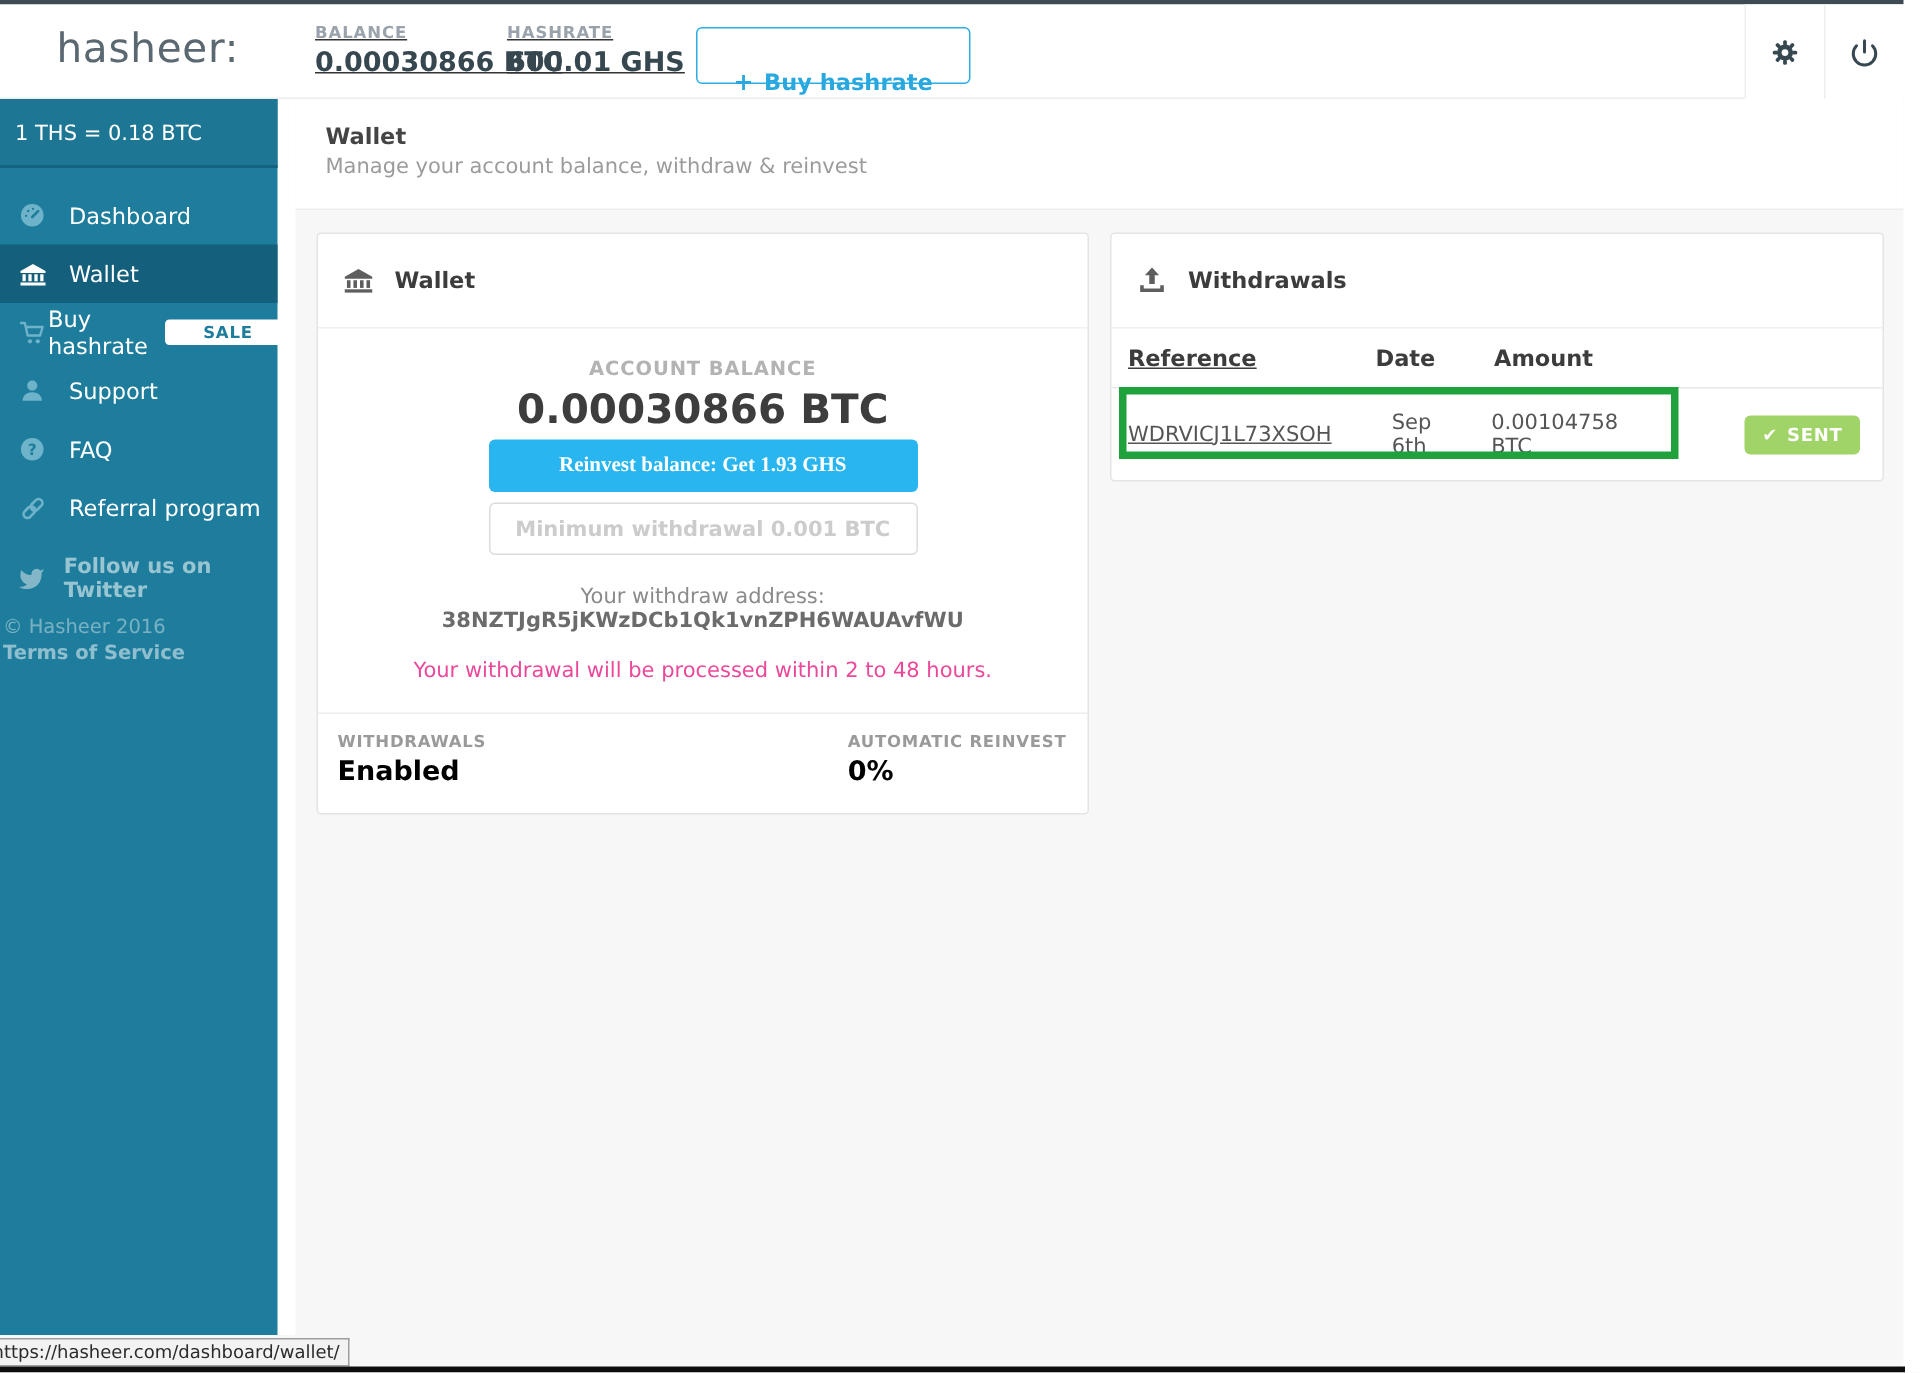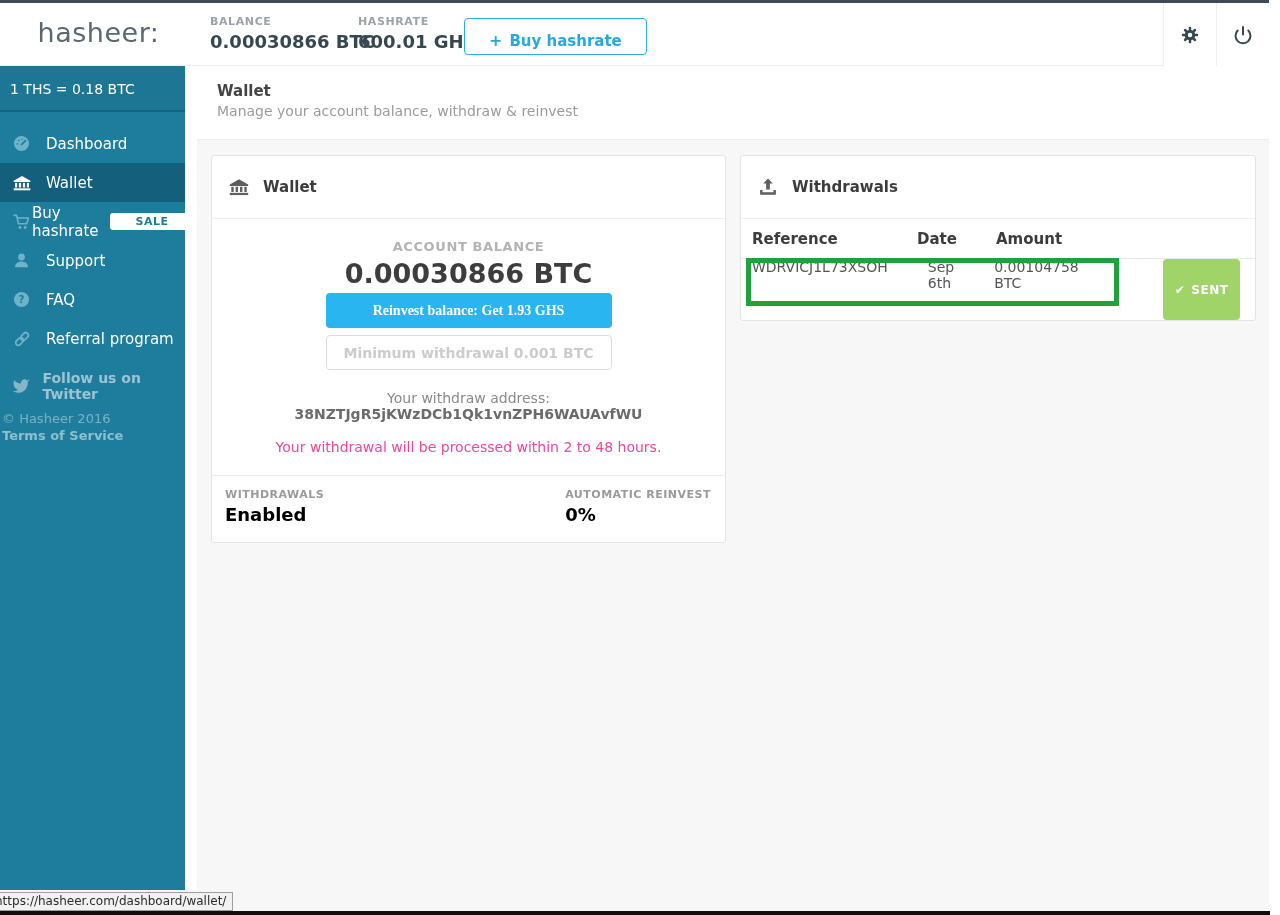--- a/index.html
+++ b/index.html
@@ -13,26 +13,26 @@
   }
   .app { position:absolute; left:0; top:0; width:1269px; height:915px; }
 
   
   .topline { position:absolute; left:0; top:0; width:1269px; height:3px; background:#3d4b55; }
 
   
   .header { position:absolute; left:0; top:3px; width:1269px; height:63px; background:#fff; border-bottom:1px solid #ececec; }
   .logo { position:absolute; left:0; top:0; width:197px; height:63px; line-height:60px; text-align:center;
           font-size:27px; color:#5a6872; letter-spacing:.5px; }
-  .stat { position:absolute; top:12px; }
+  .stat { position:absolute; top:12px;text-decoration:underline; }
   .stat-label { font-size:11px; color:#9aa3ab; letter-spacing:.6px; font-weight:bold; }
   .stat-value { font-size:18px; font-weight:bold; color:#37474f; margin-top:3px; }
   .stat-balance { left:210px; }
-  .stat-hashrate { left:358px; }
-  .buy-btn { position:absolute; left:464px; top:15px; height:37px; padding:4px 24px; background:#fff;
+  .stat-hashrate { left:338px; }
+  .buy-btn { position:absolute; left:464px; top:15px; height:37px; padding:18px 24px; background:#fff;
              border:1px solid #2aaee6; border-radius:4px; color:#29a8e0; font-weight:bold; font-size:15px;
              line-height:35px; cursor:pointer; font-family:inherit; }
   .buy-btn .plus { font-weight:bold; margin-right:7px; font-size:16px; }
   .hdr-iconbtn { position:absolute; top:0; width:53px; height:63px; border-left:1px solid #eeeeee;
                  display:flex; align-items:center; justify-content:center; color:#37474f; cursor:pointer; background:#fff; }
   .hdr-gear { left:1163px; }
   .hdr-power { left:1216px; }
 
   
   .sidebar { position:absolute; left:0; top:66px; width:185px; height:824px; background:#1e7d9c; }
@@ -75,22 +75,22 @@
   .note-line { margin-top:17px; padding-bottom:20px; font-size:14px; color:#ec4899; }
   .wallet-footer { border-top:1px solid #ededed; display:flex; justify-content:space-between;
                    padding:12px 14px 17px 13px; }
   .wf-label { font-size:11px; font-weight:bold; color:#9a9a9a; letter-spacing:.5px; }
   .wf-value { font-size:18px; font-weight:bold; color:#000000; margin-top:3px; }
 
   .card-withdrawals { left:543px; top:89px; width:516px; }
   .w-table { width:100%; }
   .w-thead { display:flex; align-items:center; height:40px; border-bottom:1px solid #e8e8e8; padding:0 11px; }
   .w-col { font-size:15px; font-weight:bold; color:#3c3c3c; }
-  .col-ref { width:165px; } .col-date { width:79px; } .col-amount { flex:1; }
-  .w-row { display:flex; height:61px; padding:0 11px; position:relative;gap:40px; }
+  .col-ref { width:165px;text-decoration:underline; } .col-date { width:79px; } .col-amount { flex:1; }
+  .w-row { display:flex; align-items:center; height:61px; padding:0 11px; position:relative;gap:40px; }
   .w-cell { font-size:14px; color:#555; }
   .sent-badge { display:inline-flex; align-items:center; gap:6px; background:#a0d468; color:#fff;
                 font-size:12px; font-weight:bold; letter-spacing:.5px; padding:6px 12px; border-radius:4px;
                 margin-left:44px; }
   .tx-btn { margin-left:14px; background:#fff; border:4px solid #84cc16; color:#2fb1e3; font-size:12px;
             font-weight:bold; padding:5px 9px; border-radius:5px; cursor:pointer; font-family:inherit; }
   .highlight-box { position:absolute; left:5px; top:102px; width:373px; height:48px;
                    border:5px solid #1fa23c; pointer-events:none; }
 
   

